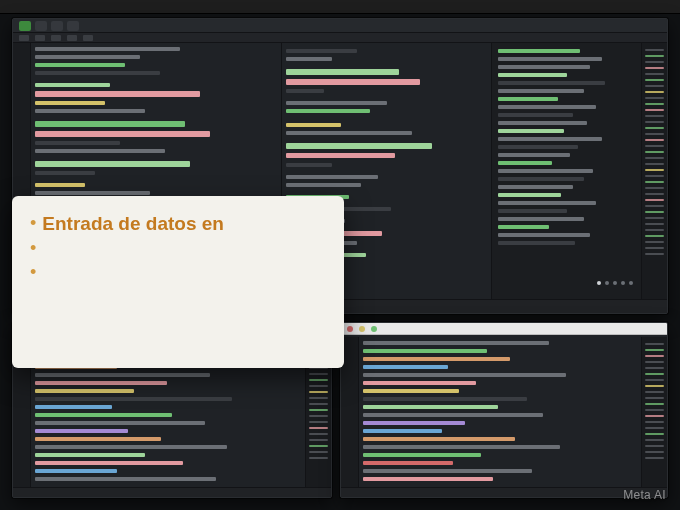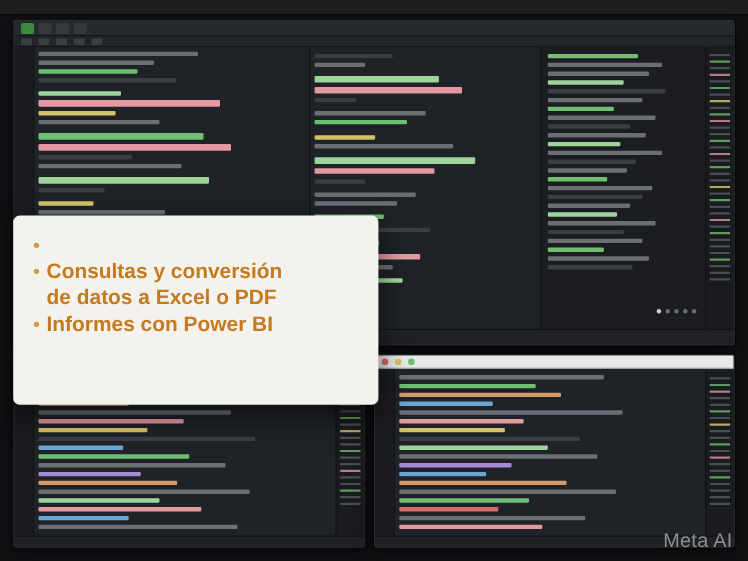--- a/index.html
+++ b/index.html
@@ -53,21 +53,21 @@
 
   
   .overlay { position:absolute; left:12px; top:196px; width:332px; height:172px; background:#f3f2ec; border-radius:6px; box-shadow:0 10px 26px rgba(0,0,0,.55); padding:16px 18px; }
   .overlay ul { list-style:none; }
   .overlay li { display:flex; align-items:flex-start; gap:6px; margin-bottom:2px; }
   .overlay .dot { color:#d39a3f; font-size:18px; line-height:22px; }
   .overlay .txt { color:#c47a1f; font-size:19px; font-weight:600; line-height:23px; }
   .overlay .cont { color:#c47a1f; font-size:19px; font-weight:600; line-height:23px; margin-left:0; }
 
   
-  .watermark { position:absolute; right:14px; bottom:8px; color:#e6e6e6; opacity:.55; font-size:18px; letter-spacing:.3px; text-shadow:0 1px 2px rgba(0,0,0,.6); }
+  .watermark { position:absolute; right:14px; bottom:8px; color:#e6e6e6; opacity:.55; font-size:12px; letter-spacing:.3px; text-shadow:0 1px 2px rgba(0,0,0,.6); }
 
   
   .pager { position:absolute; display:flex; gap:4px; align-items:center; }
   .pager .pg { width:4px; height:4px; border-radius:50%; background:#6b6f75; }
   .pager .pg.on { background:#cfd2d6; }
   .pager .lbl { color:#9aa0a6; font-size:6px; margin-right:4px; }
 
   
   .termhdr { position:absolute; left:0; right:0; top:0; height:12px; background:#e9e9e9; border-bottom:1px solid #bdbdbd; display:flex; align-items:center; padding:0 6px; gap:6px; }
   .termhdr .dot3 { width:6px; height:6px; border-radius:50%; }
@@ -347,33 +347,27 @@
       </div>
     </div>
     <div class="statusbar"></div>
   </div>
 
   <div class="overlay">
     <ul>
       <li>
         <span class="dot">•</span>
         <div>
+          <div class="txt">Entrada de datos en</div>
         </div>
       </li>
       <li>
         <span class="dot">•</span>
-        <div>
-          <div class="txt">Consultas y conversión</div>
-          <div class="cont">de datos a Excel o PDF</div>
-        </div>
       </li>
       <li>
         <span class="dot">•</span>
-        <div>
-          <div class="txt">Informes con Power BI</div>
-        </div>
       </li>
     </ul>
   </div>
 
   <div class="watermark">Meta AI</div>
 
 </div>
 
 </body></html>

